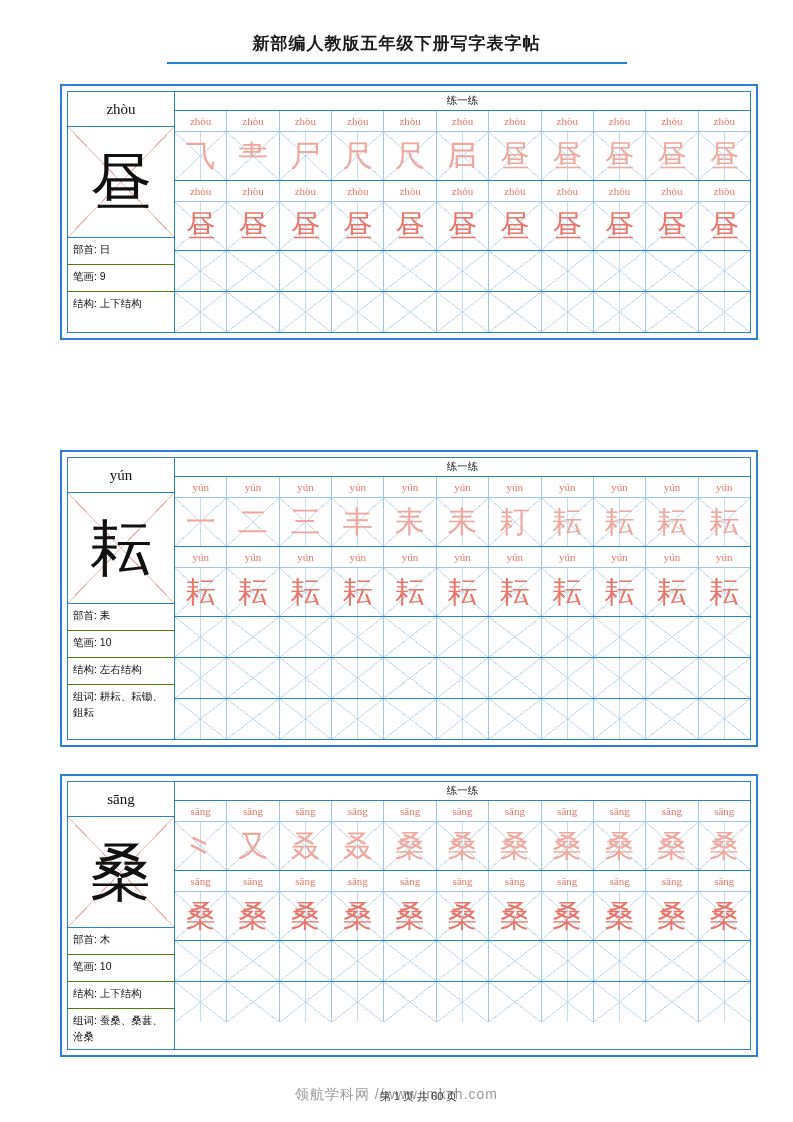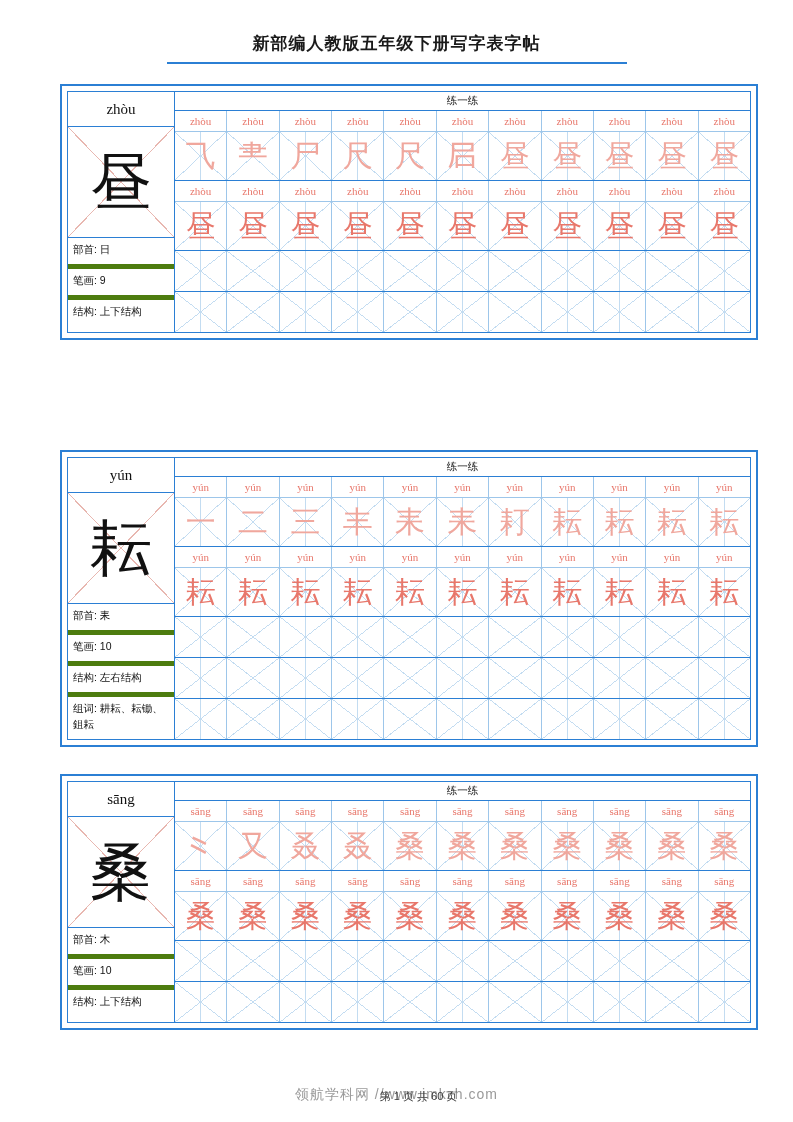--- a/index.html
+++ b/index.html
@@ -71,21 +71,21 @@
     color:#111;
     position:relative;z-index:2;
   }
   .diag{
     position:absolute;inset:0;z-index:1;
     background-image:
       linear-gradient(to bottom right, transparent calc(50% - 0.5px), #e8b7b0 calc(50% - 0.5px), #e8b7b0 calc(50% + 0.5px), transparent calc(50% + 0.5px)),
       linear-gradient(to bottom left, transparent calc(50% - 0.5px), #e8b7b0 calc(50% - 0.5px), #e8b7b0 calc(50% + 0.5px), transparent calc(50% + 0.5px));
   }
   .meta-row{
-    border-bottom:5px solid #4d7c0f;
+    border-bottom:1px solid #4d7c0f;
     font-size:10.5px;
     padding:4px 5px;
     color:#111;
     line-height:1.5;
     min-height:18px;
   }
   .meta-row:last-child{border-bottom:none;flex:1;}
 
   
   .grid-col{
@@ -642,20 +642,21 @@
           <div class="pinyin-cell">
             <span>sāng</span>
           </div>
           <div class="big-char-cell">
             <div class="diag"></div>
             <span class="big-char">桑</span>
           </div>
           <div class="meta-row"><span>部首:</span> <span>木</span></div>
           <div class="meta-row"><span>笔画:</span> <span>10</span></div>
           <div class="meta-row"><span>结构:</span> <span>上下结构</span></div>
+          <div class="meta-row"><span>组词:</span> <span>蚕桑、桑葚、沧桑</span></div>
         </div>
         <div class="grid-col">
           <div class="lianyilian">
             <span>练一练</span>
           </div>
           <div class="py-row">
             <div class="py-cell">sāng</div>
             <div class="py-cell">sāng</div>
             <div class="py-cell">sāng</div>
             <div class="py-cell">sāng</div>

